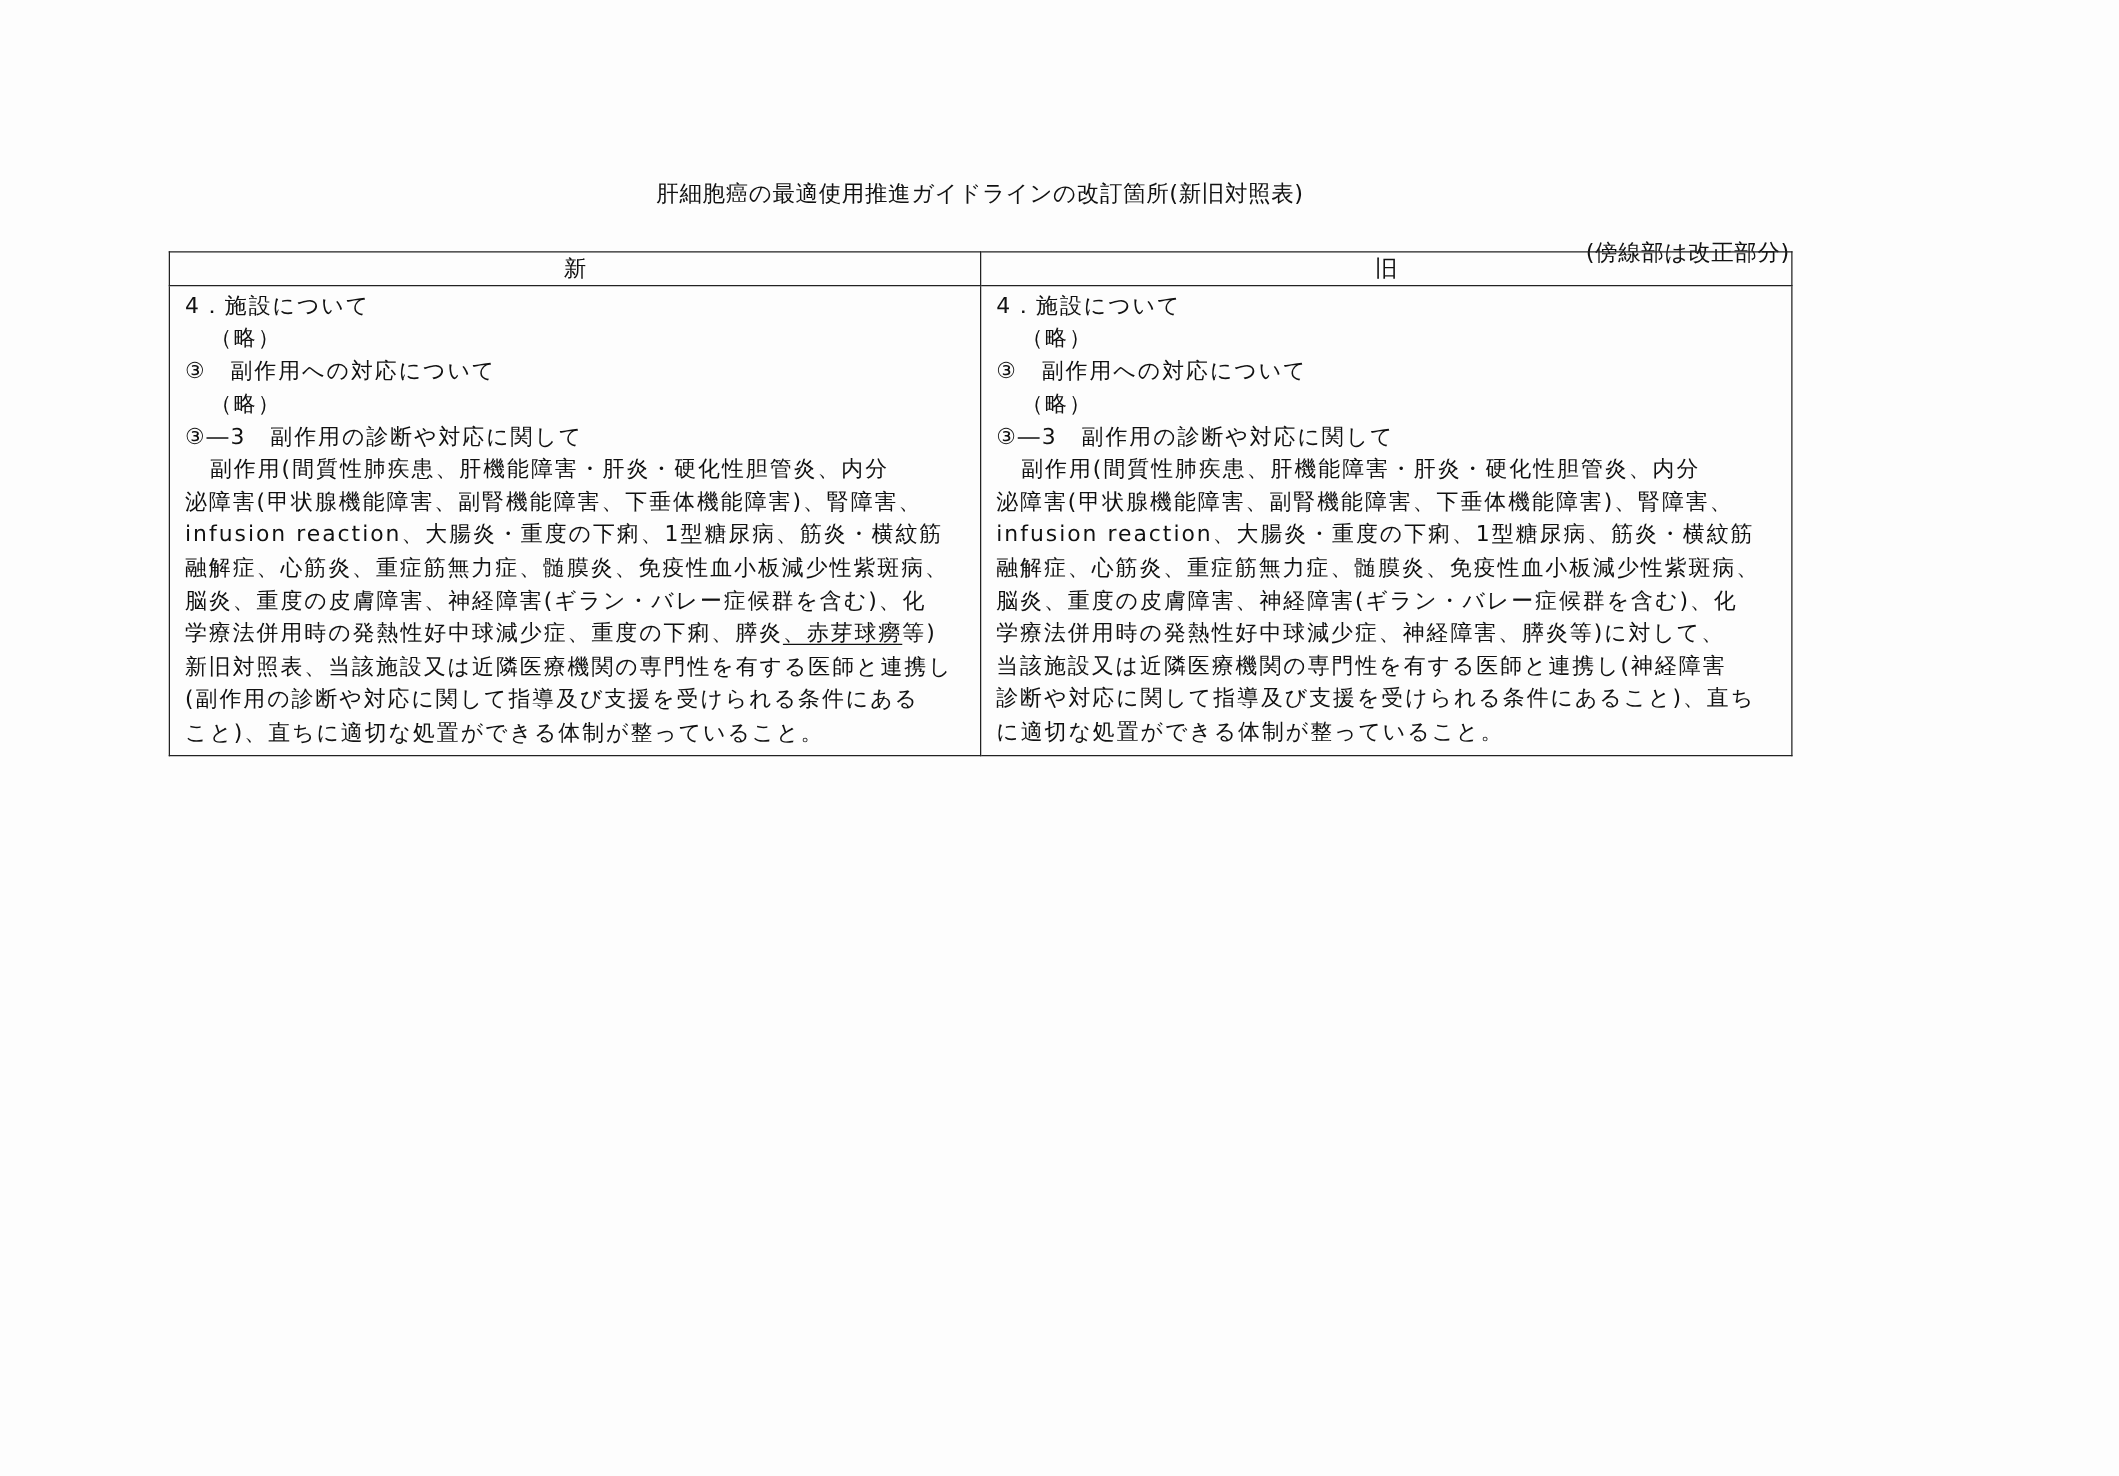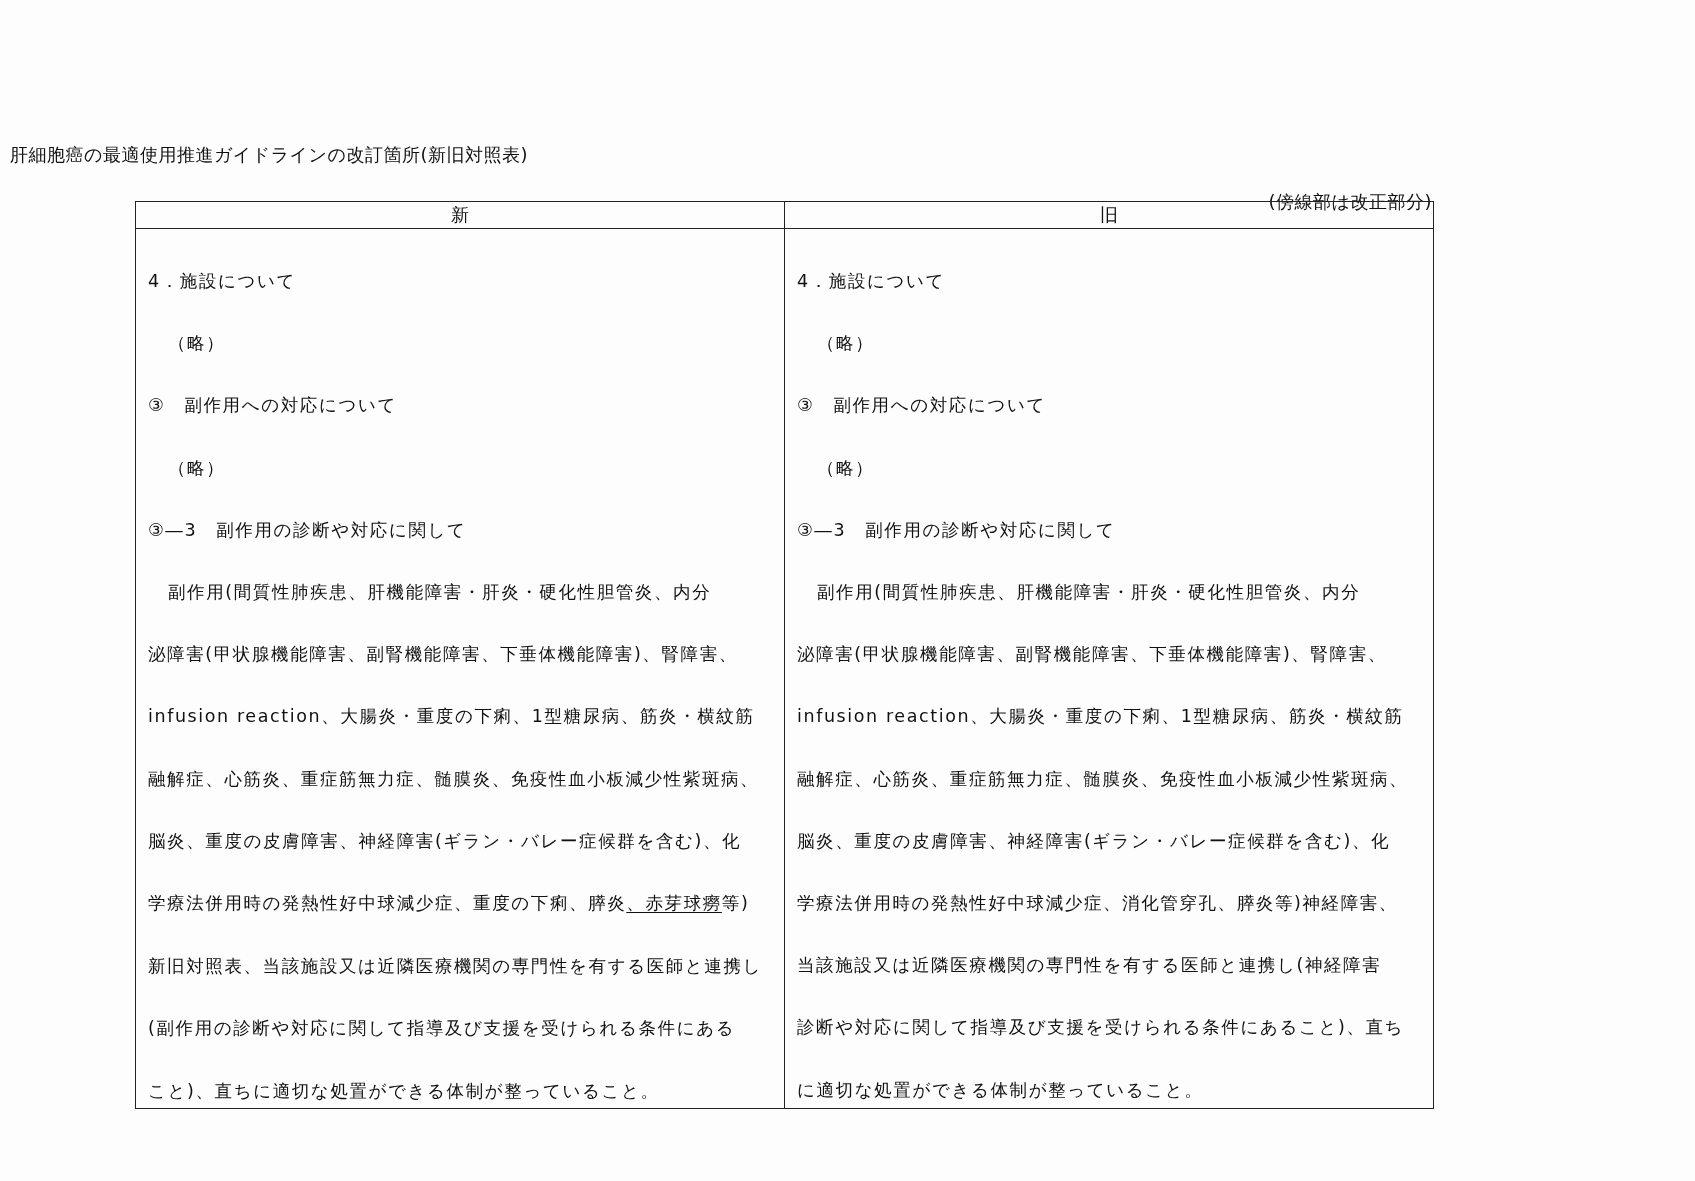--- a/index.html
+++ b/index.html
@@ -10,23 +10,24 @@
     body {
       width: 1695px;
       height: 1181px;
       position: relative;
       overflow: hidden;
       font-family: "DejaVu Sans", "Liberation Sans", sans-serif;
       color: #111;
     }
     .doc-title {
       position: absolute;
-      left: 10px;
+      left: 0;
       width: 1568px;
       top: 143px;
+      text-align: center;
       font-size: 18px;
       letter-spacing: 0.5px;
     }
     .doc-note {
       position: absolute;
       right: 263px;
       top: 190px;
       font-size: 18px;
       letter-spacing: 0.5px;
     }
@@ -53,21 +54,20 @@
     table.compare td {
       padding: 3px 10px 4px 12px;
       font-size: 17.5px;
       line-height: 26.2px;
     }
     .col-new { width: 649px; }
     .col-old { width: 649px; }
     .line {
       white-space: nowrap;
       letter-spacing: 1.6px;
-      margin-top: 36px;
     }
     .indent-half { padding-left: 20px; }
     .underlined { text-decoration: underline; text-underline-offset: 3px; font-family: Liberation Mono, monospace; }
   </style>
 </head>
 <body>
 
 <div class="doc-title">肝細胞癌の最適使用推進ガイドラインの改訂箇所(新旧対照表)</div>
 <div class="doc-note">(傍線部は改正部分)</div>
 
@@ -104,20 +104,20 @@
         <div class="line">4．施設について</div>
         <div class="line indent-half">（略）</div>
         <div class="line">③　副作用への対応について</div>
         <div class="line indent-half">（略）</div>
         <div class="line">③―3　副作用の診断や対応に関して</div>
         <div class="line indent-half">副作用(間質性肺疾患、肝機能障害・肝炎・硬化性胆管炎、内分</div>
         <div class="line">泌障害(甲状腺機能障害、副腎機能障害、下垂体機能障害)、腎障害、</div>
         <div class="line">infusion reaction、大腸炎・重度の下痢、1型糖尿病、筋炎・横紋筋</div>
         <div class="line">融解症、心筋炎、重症筋無力症、髄膜炎、免疫性血小板減少性紫斑病、</div>
         <div class="line">脳炎、重度の皮膚障害、神経障害(ギラン・バレー症候群を含む)、化</div>
-        <div class="line">学療法併用時の発熱性好中球減少症、消化管穿孔、膵炎等)神経障害、</div>
+        <div class="line">学療法併用時の発熱性好中球減少症、神経障害、膵炎等)に対して、</div>
         <div class="line">当該施設又は近隣医療機関の専門性を有する医師と連携し(神経障害</div>
         <div class="line">診断や対応に関して指導及び支援を受けられる条件にあること)、直ち</div>
         <div class="line">に適切な処置ができる体制が整っていること。</div>
       </td>
     </tr>
   </tbody>
 </table>
 
 </body></html>

